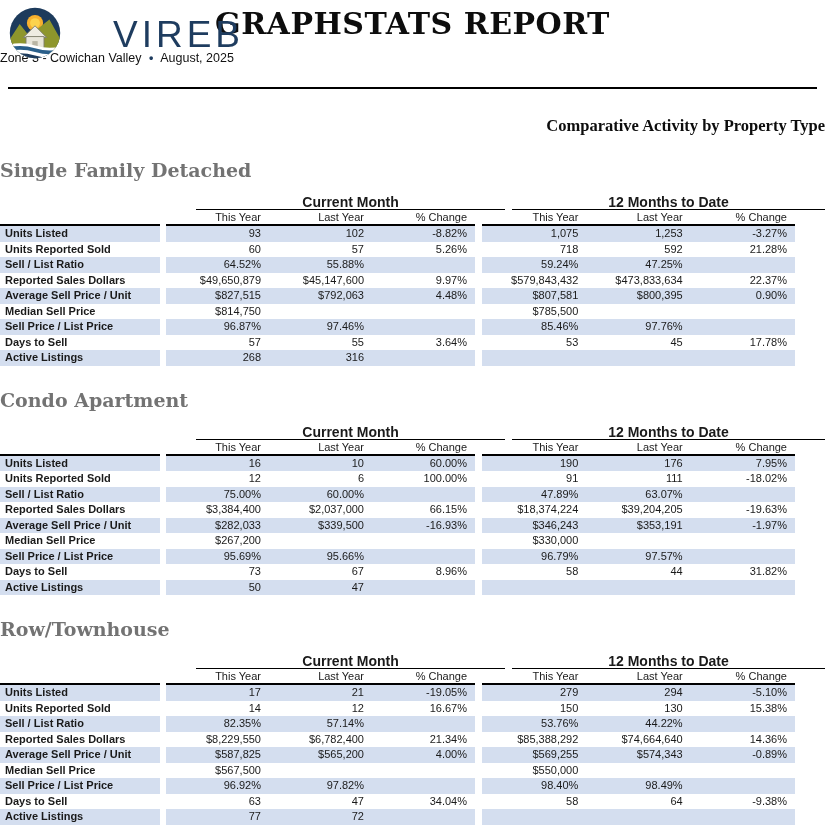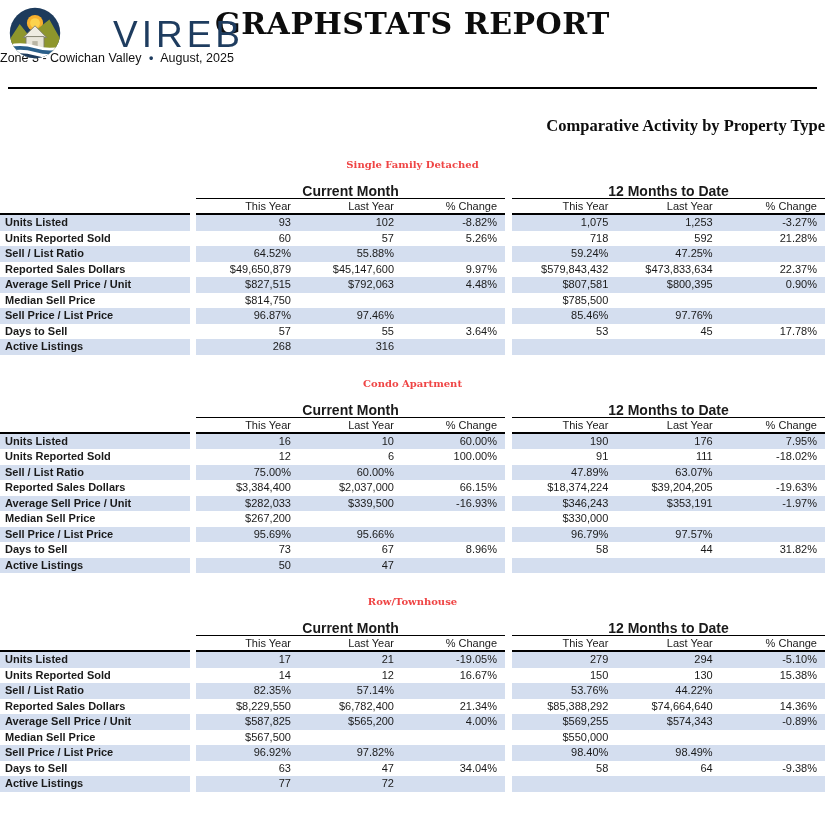--- a/index.html
+++ b/index.html
@@ -24,38 +24,38 @@
   .report-subtitle { text-align:left; font-size:12.5px; margin-top:9px; color:#111; }
   .subtitle-sep { color:#1e3c5f; font-weight:bold; padding:0 4px; }
   .divider { border-top:2px solid #000; margin:22px 8px 0 8px; }
 
   
   .page-heading {
     text-align:right; margin-top:27px;
     font-family:Liberation Serif, serif; font-weight:bold; font-size:16.5px; color:#0d0d0d;
   }
   .t-title {
-    text-align:center; margin-top:23px; margin-bottom:15px;
-    font-family:"DejaVu Serif", serif; font-weight:bold; font-size:10px; color:#ef4444;
+    text-align:left; margin-top:23px; margin-bottom:15px;
+    font-family:"DejaVu Serif", serif; font-weight:bold; font-size:19px; color:#737373;
   }
 
   
   .t-section { width:825px; }
   .t-grouphead { display:flex; font-size:14px; font-weight:bold; height:14px; line-height:12px; }
   .t-grouphead .g-spacer { width:196px; }
   .t-grouphead .g1 { width:309px; text-align:center; border-bottom:1px solid #000; }
   .t-grouphead .g-gap { width:7px; }
   .t-grouphead .g2 { width:313px; text-align:center; border-bottom:1px solid #000; }
 
   .t-colhead { display:flex; height:16px; line-height:14px; font-weight:normal; font-size:11px; }
   .t-colhead .c-label { border-bottom:2px solid #000; }
   .t-colhead .grp { border-bottom:2px solid #000; }
 
   .t-row { display:flex; height:15.5px; line-height:15.5px; font-size:11px; }
-  .c-label { width:190px; padding-left:5px; font-weight:bold; white-space:nowrap; overflow:hidden; }
+  .c-label { width:160px; padding-left:5px; font-weight:bold; white-space:nowrap; overflow:hidden; }
   .gap1 { width:6px; } .gap2 { width:7px; }
   .grp { display:flex; }
   .grp1 { width:309px; } .grp2 { width:313px; }
   .cell { flex:1 1 0; text-align:right; padding-right:8px; white-space:nowrap; }
   .striped .c-label, .striped .grp { background:#d4deef; }
 </style>
 </head>
 <body>
 
 <div class="header">

